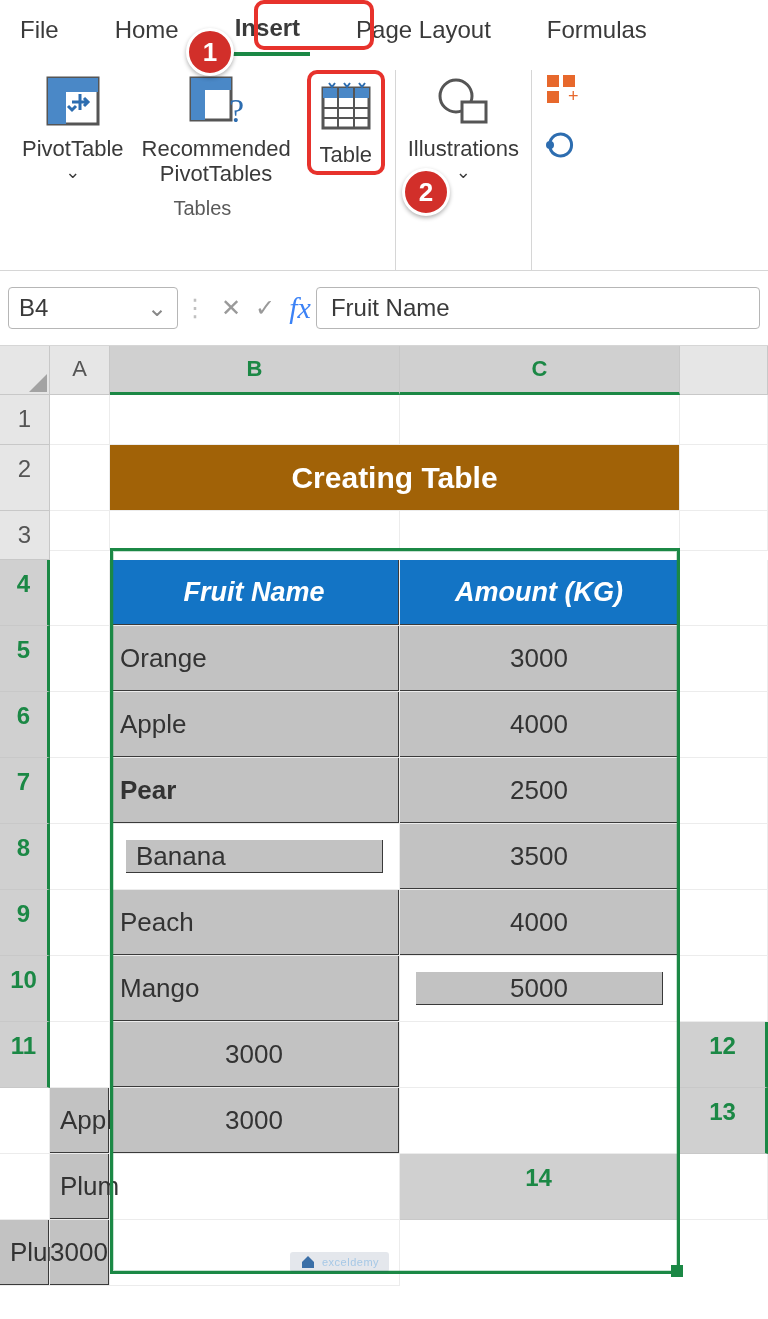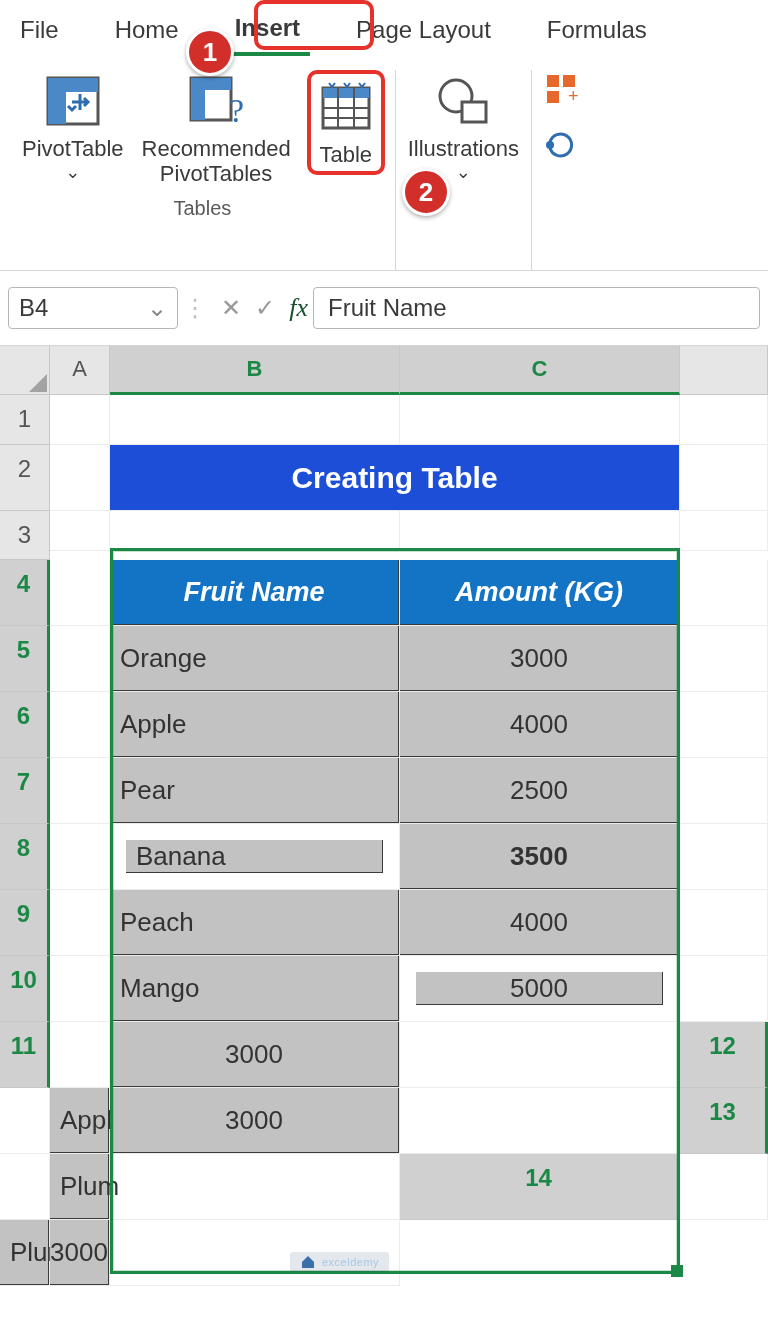--- a/index.html
+++ b/index.html
@@ -96,21 +96,21 @@
     border: 1px solid #b6b6b6;
     border-radius: 4px;
     padding: 6px 10px;
     width: 170px;
     justify-content: space-between;
     font-size: 24px;
     color: #3a3a3a;
   }
   .fx-controls { display: flex; gap: 14px; align-items: center; color: #9a9a9a; font-size: 24px; }
   .fx-controls .divider { color: #c0c0c0; }
-  .fx-label { font-style: italic; font-family: "Times New Roman", serif; font-size: 26px; color: #14532d; }
+  .fx-label { font-style: italic; font-family: "Times New Roman", serif; font-size: 30px; color: #3b82f6; }
   .formula-input {
     border: 1px solid #b6b6b6;
     border-radius: 4px;
     padding: 6px 14px;
     font-size: 24px;
     color: #3a3a3a;
     flex: 1;
     min-width: 0;
   }
 
@@ -144,21 +144,21 @@
     border-right: 1px solid #ececec;
     border-bottom: 1px solid #ececec;
     padding: 0;
     height: 66px;
   }
   .cell.r1 { height: 50px; }
   .cell.r3 { height: 40px; }
 
   
   .title-banner {
-    background: #1d4ed8;
+    background: #a16207;
     color: #ffffff;
     font-size: 30px;
     font-weight: 700;
     display: flex;
     align-items: center;
     justify-content: center;
     height: 100%;
   }
 
   
@@ -368,34 +368,34 @@
   <div class="cell" style="padding:0;">
       <div class="dcell">Apple</div>
     </div>
   <div class="cell" style="padding:0;">
       <div class="dcell center">4000</div>
     </div>
   <div class="cell"></div>
 
   <div class="rowhdr sel">7</div>
   <div class="cell"></div>
-  <div class="cell" style="padding:0;">
+  <div class="cell" style="padding:0;font-weight:bold;">
       <div class="dcell">Pear</div>
     </div>
   <div class="cell" style="padding:0;">
       <div class="dcell center">2500</div>
     </div>
   <div class="cell"></div>
 
   <div class="rowhdr sel">8</div>
   <div class="cell"></div>
   <div class="cell" style="padding:16px;">
       <div class="dcell">Banana</div>
     </div>
-  <div class="cell" style="padding:0;font-weight:bold;">
+  <div class="cell" style="padding:0;">
       <div class="dcell center">3500</div>
     </div>
   <div class="cell"></div>
 
   <div class="rowhdr sel">9</div>
   <div class="cell"></div>
   <div class="cell" style="padding:0;">
       <div class="dcell">Peach</div>
     </div>
   <div class="cell" style="padding:0;">

